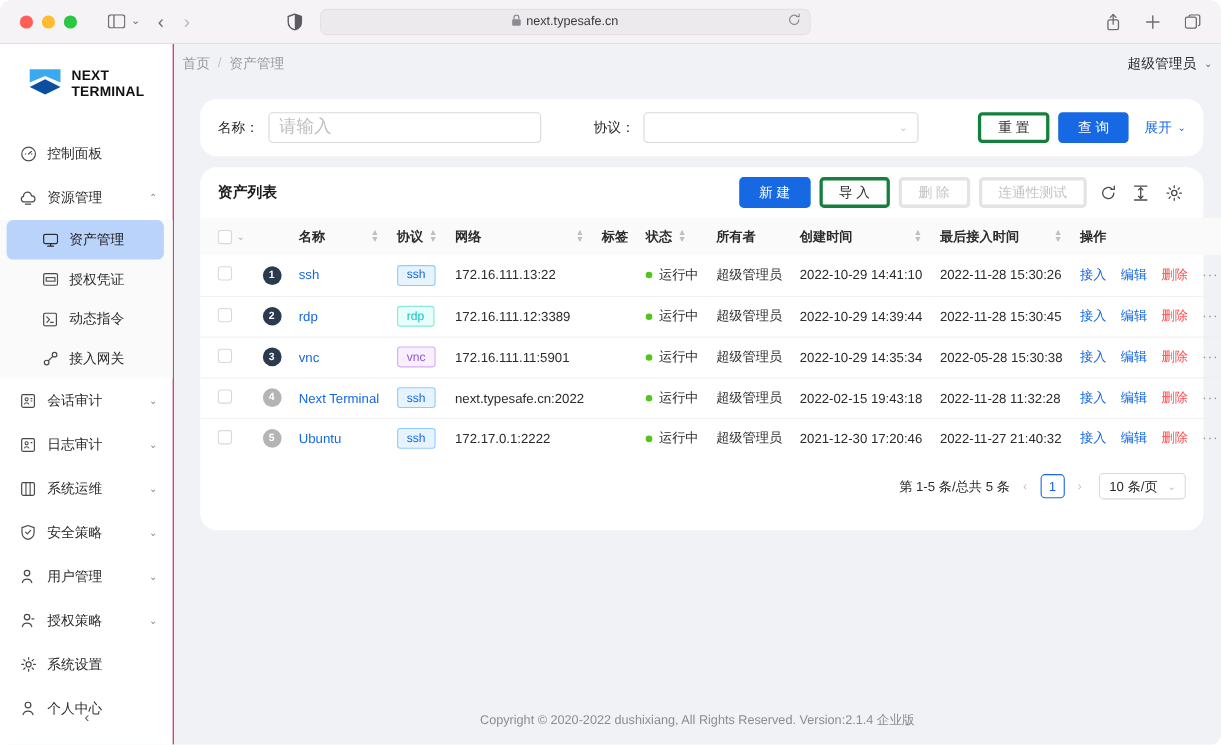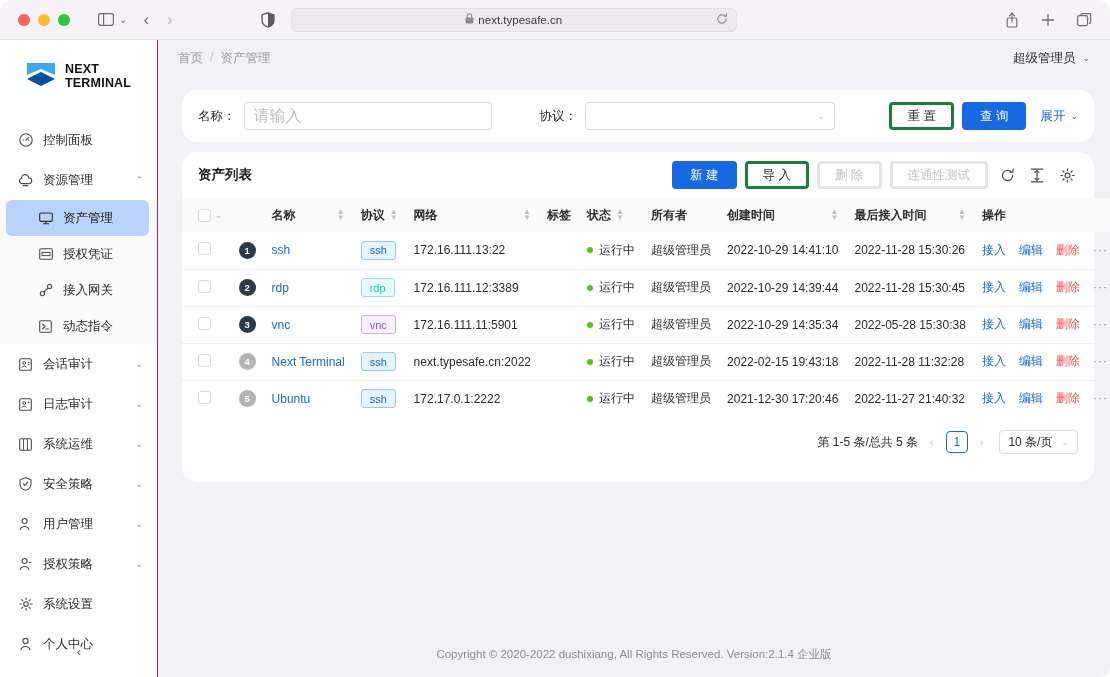--- a/index.html
+++ b/index.html
@@ -124,21 +124,21 @@
   
   .main {
     flex: 1; height: 637px;
     display: flex; flex-direction: column;
     background: #f0f2f5;
     overflow: hidden;
   }
   .topbar {
     height: 36px;
     display: flex; align-items: center;
-    padding: 0 20px;
+    padding: 0 8px;
     background: #f0f2f5;
   }
   .breadcrumb { font-size: 12.5px; color: #9b9b9b; display: flex; gap: 7px; }
   .breadcrumb .sep { color: #c4c4c4; }
   .user-menu {
     margin-left: auto; font-size: 12.5px; color: #2b2b2b;
     display: flex; align-items: center; gap: 7px; cursor: pointer;
   }
 
   .card {
@@ -397,37 +397,37 @@
             <span class="ic">
               <svg width="14" height="12" viewBox="0 0 14 12">
                   <rect x="0.7" y="0.7" width="12.6" height="10.6" rx="1.4" fill="none" stroke="#4a4a4a" stroke-width="1.1"></rect>
                   <rect x="3" y="4.4" width="8" height="3.2" fill="none" stroke="#4a4a4a" stroke-width="1"></rect>
                 </svg>
             </span>
             <span>授权凭证</span>
           </div>
           <div class="sub-item">
             <span class="ic">
+              <svg width="13" height="13" viewBox="0 0 13 13">
+                  <rect x="0.7" y="0.7" width="11.6" height="11.6" rx="1.4" fill="none" stroke="#4a4a4a" stroke-width="1.1"></rect>
+                  <path d="M3.6 4 L6 6.5 L3.6 9" fill="none" stroke="#4a4a4a" stroke-width="1.1" stroke-linecap="round" stroke-linejoin="round"></path>
+                  <line x1="6.9" y1="9" x2="9.4" y2="9" stroke="#4a4a4a" stroke-width="1.1" stroke-linecap="round"></line>
+                </svg>
+            </span>
+            <span>动态指令</span>
+          </div>
+          <div class="sub-item">
+            <span class="ic">
               <svg width="14" height="14" viewBox="0 0 14 14">
                   <circle cx="3.4" cy="10.6" r="2.1" fill="none" stroke="#4a4a4a" stroke-width="1.1"></circle>
                   <circle cx="10.6" cy="3.4" r="2.1" fill="none" stroke="#4a4a4a" stroke-width="1.1"></circle>
                   <line x1="5" y1="9" x2="9" y2="5" stroke="#4a4a4a" stroke-width="1.1"></line>
                 </svg>
             </span>
             <span>接入网关</span>
-          </div>
-          <div class="sub-item">
-            <span class="ic">
-              <svg width="13" height="13" viewBox="0 0 13 13">
-                  <rect x="0.7" y="0.7" width="11.6" height="11.6" rx="1.4" fill="none" stroke="#4a4a4a" stroke-width="1.1"></rect>
-                  <path d="M3.6 4 L6 6.5 L3.6 9" fill="none" stroke="#4a4a4a" stroke-width="1.1" stroke-linecap="round" stroke-linejoin="round"></path>
-                  <line x1="6.9" y1="9" x2="9.4" y2="9" stroke="#4a4a4a" stroke-width="1.1" stroke-linecap="round"></line>
-                </svg>
-            </span>
-            <span>动态指令</span>
           </div>
         </div>
 
         <div class="menu-item">
           <span class="ic">
             <svg width="13" height="13" viewBox="0 0 13 13">
                 <rect x="0.7" y="0.7" width="11.6" height="11.6" rx="1.4" fill="none" stroke="#4a4a4a" stroke-width="1.1"></rect>
                 <circle cx="5.2" cy="5" r="1.4" fill="none" stroke="#4a4a4a" stroke-width="1"></circle>
                 <path d="M3 9.6 a2.4 2.4 0 0 1 4.4 0" fill="none" stroke="#4a4a4a" stroke-width="1"></path>
                 <line x1="8.8" y1="4.4" x2="10.4" y2="4.4" stroke="#4a4a4a" stroke-width="1"></line>

